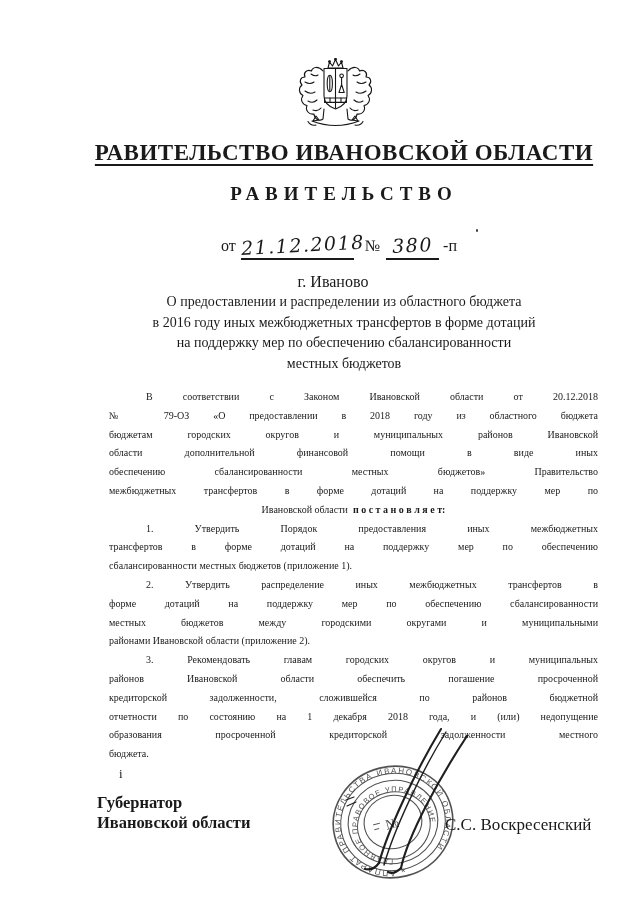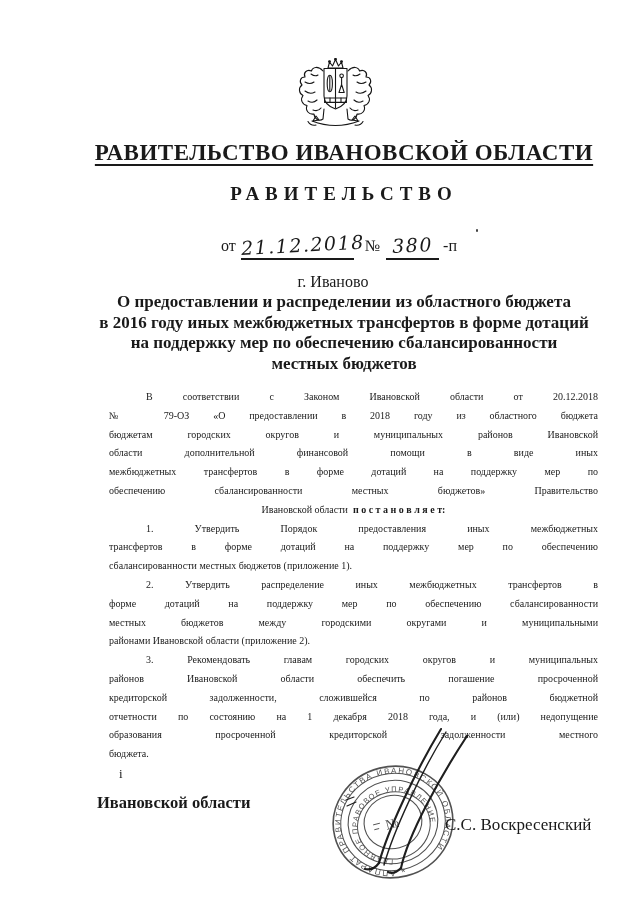--- a/index.html
+++ b/index.html
@@ -24,21 +24,21 @@
   .dl-date{width:113px;margin-left:5px;}
   .dl-num{width:53px;margin-left:6px;}
   .handwritten{position:absolute;bottom:2px;left:0;width:100%;text-align:center;
     font-family:"DejaVu Serif", serif;font-style:italic;font-size:19px;
     letter-spacing:1.5px;transform:rotate(-3deg);white-space:nowrap;}
   .dl-no{margin-left:11px;padding-bottom:1px;}
   .dl-suffix{margin-left:4px;padding-bottom:1px;}
   .city{left:263px;top:273px;width:140px;text-align:center;font-size:16px;}
 
   
-  .subject{left:64px;top:292px;width:560px;font-size:17px;font-weight:bold;line-height:20.5px;}
+  .subject{left:64px;top:292px;width:560px;font-size:14px;font-weight:normal;line-height:20.5px;}
   .subject .jline{text-align:center;}
 
   
   .bodytext{left:109px;top:388px;width:489px;font-size:10px;line-height:18.8px;}
   .para .jline{text-align:justify;text-align-last:justify;}
   .para .jfirst{text-indent:37px;}
   .para.left-last .jlast{text-align-last:left;}
   .resolves-row{text-align:center;}
   .resolves-bold{font-weight:bold;margin-left:5px;}
 
@@ -114,22 +114,22 @@
     <div class="jline">на поддержку мер по обеспечению сбалансированности</div>
     <div class="jline jlast">местных бюджетов</div>
   </div>
 
 <div class="abs bodytext">
   <div class="para">
       <div class="jline jfirst">В соответствии с Законом Ивановской области от 20.12.2018</div>
       <div class="jline">№ 79-ОЗ «О предоставлении в 2018 году из областного бюджета</div>
       <div class="jline">бюджетам городских округов и муниципальных районов Ивановской</div>
       <div class="jline">области дополнительной финансовой помощи в виде иных</div>
+      <div class="jline jlast">обеспечению сбалансированности местных бюджетов» Правительство</div>
       <div class="jline">межбюджетных трансфертов в форме дотаций на поддержку мер по</div>
-      <div class="jline jlast">обеспечению сбалансированности местных бюджетов» Правительство</div>
     </div>
   <div class="resolves-row">
     <span>Ивановской области</span><span class="resolves-bold">п о с т а н о в л я е т:</span>
   </div>
   <div class="para left-last">
       <div class="jline jfirst">1. Утвердить Порядок предоставления иных межбюджетных</div>
       <div class="jline">трансфертов в форме дотаций на поддержку мер по обеспечению</div>
       <div class="jline jlast">сбалансированности местных бюджетов (приложение 1).</div>
     </div>
   <div class="para left-last">
@@ -145,20 +145,21 @@
       <div class="jline">отчетности по состоянию на 1 декабря 2018 года, и (или) недопущение</div>
       <div class="jline">образования просроченной кредиторской задолженности местного</div>
       <div class="jline jlast">бюджета.</div>
     </div>
 </div>
 
 <div class="abs stray-i">i</div>
 <div class="abs speck"></div>
 
 <div class="abs gov-block">
+    <div class="jline jfirst">Губернатор</div>
     <div class="jline jlast">Ивановской области</div>
   </div>
 
 <svg class="abs stamp-svg" width="160" height="160" viewBox="0 0 160 160">
   <g transform="rotate(-14 80 80)" fill="none" stroke="#2b2b2b" opacity="0.82">
     <ellipse cx="80" cy="80" rx="60" ry="55.5" stroke-width="1.6"></ellipse>
     <ellipse cx="80" cy="80" rx="45" ry="41.5" stroke-width="1.1"></ellipse>
     <ellipse cx="80" cy="80" rx="29" ry="26.5" stroke-width="1.1"></ellipse>
     <path id="ringOuter" d="M80,128.5 A52.5,48.5 0 1 1 80.01,128.5"></path>
     <path id="ringInner" d="M80,117 A36.5,33.5 0 1 1 80.01,117"></path>

